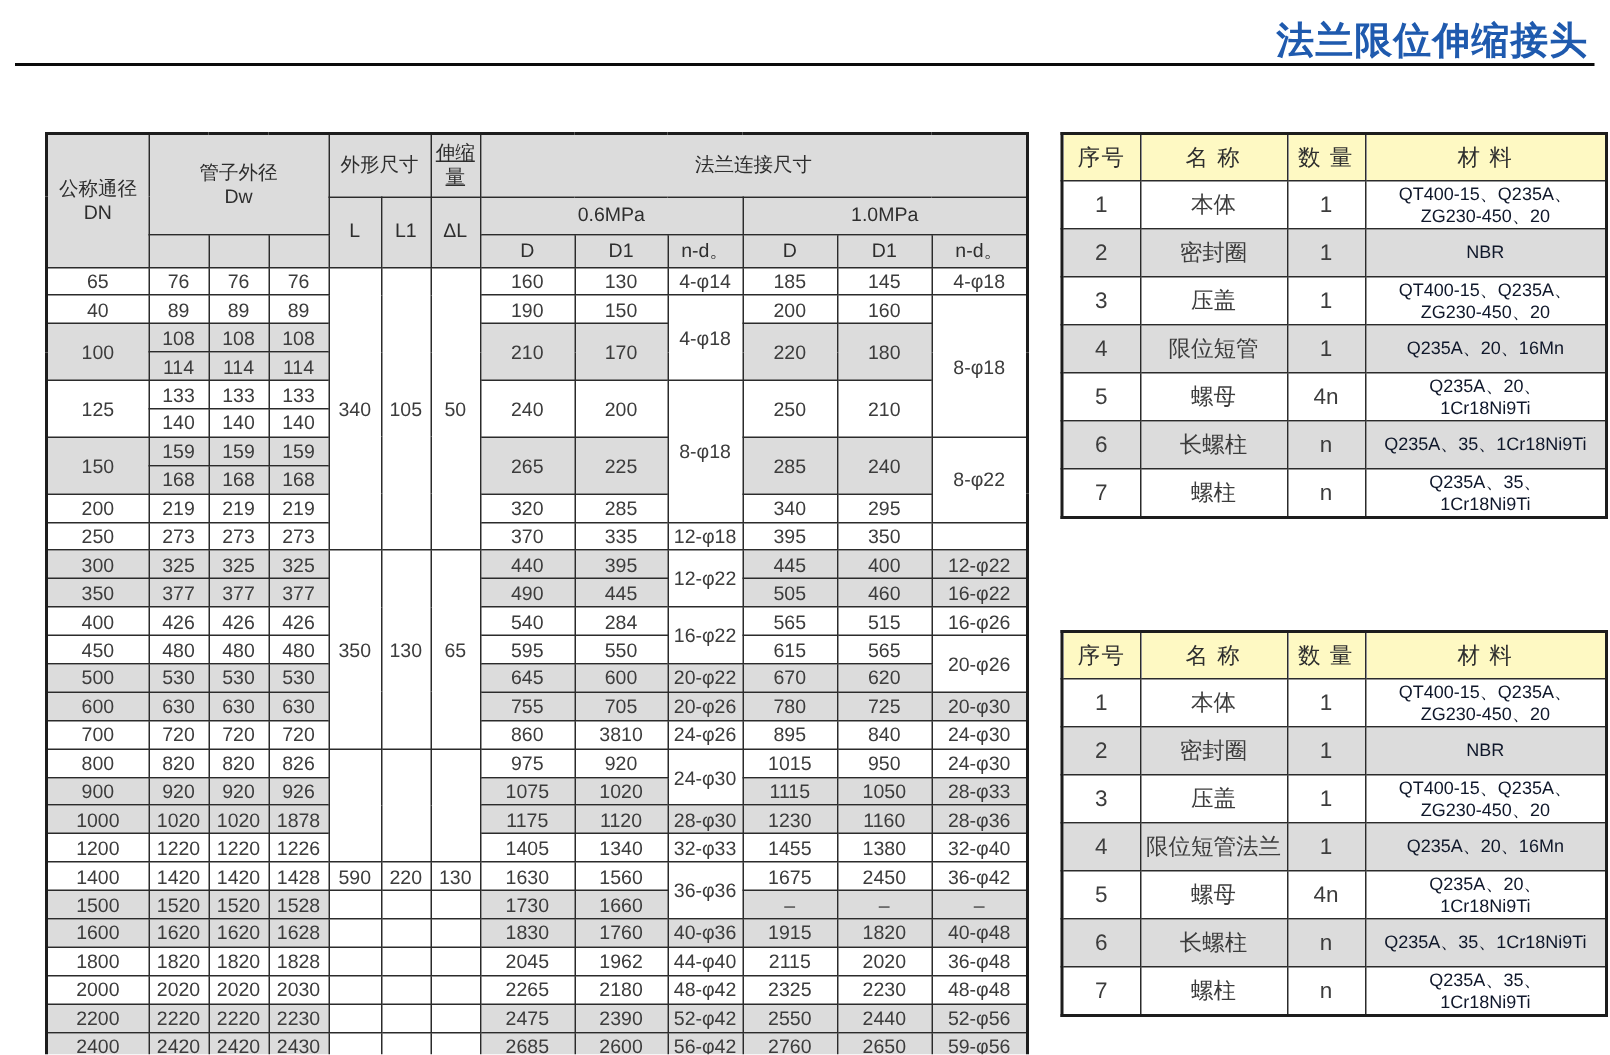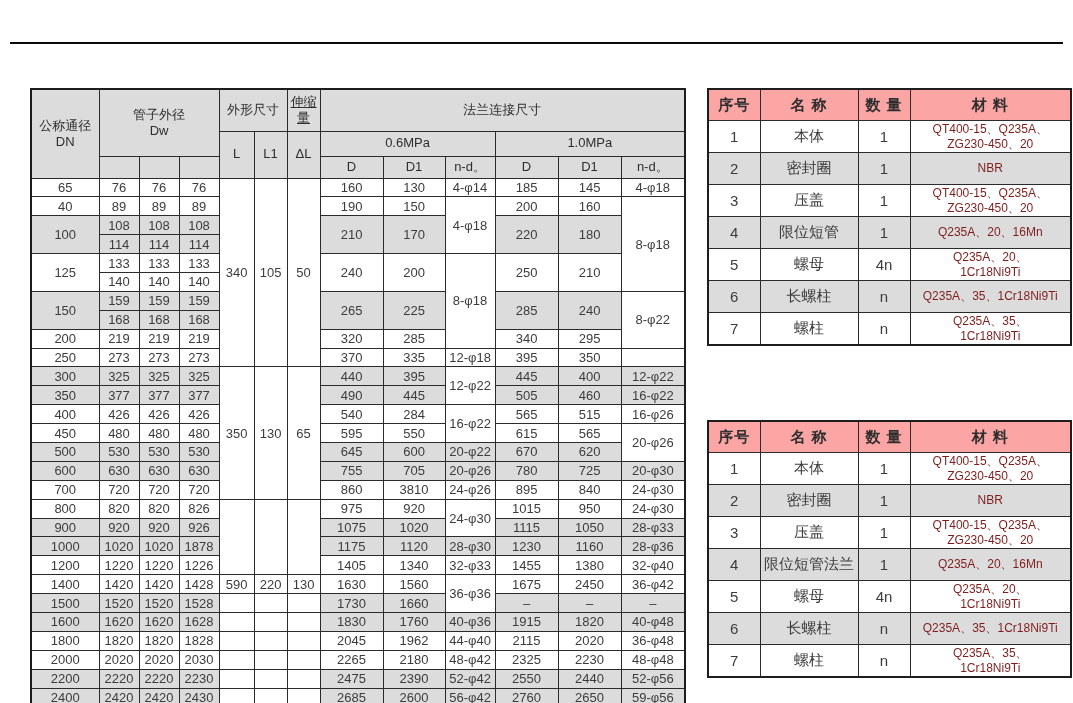--- a/index.html
+++ b/index.html
@@ -18,32 +18,33 @@
   .mt td{height:17.9px;font-size:13px;color:#3c3c3c;background:#fff;}
   .mt td.shade{background:#dcdcdc;}
   .mt .hA{height:42px;}
   .mt .hB{height:25px;}
   .mt .hC{height:22px;}
   .small{font-size:11px;text-decoration:underline;}
   .pre{white-space:pre-line;}
 
   
   .pt{position:absolute;left:707px;width:363px;border:2px solid #1d1d1d;}
-  .pt th{background:#fca5a5;font-weight:bold;font-size:15px;height:30px;letter-spacing:1px;}
+  .pt th{background:#fef9c3;font-weight:normal;font-size:15px;height:30px;letter-spacing:1px;}
   .pt td{height:31px;font-size:15px;color:#3c3c3c;background:#fff;}
   .pt td.shade{background:#dcdcdc;}
-  .pt td.mat{font-size:12px;line-height:1.2;white-space:pre-line;color:#7f1d1d;}
+  .pt td.mat{font-size:12px;line-height:1.2;white-space:pre-line;color:#0f172a;}
   #parts1{top:88px;}
   #parts2{top:420px;}
 </style>
 </head>
 <body>
 
 <div id="page">
 
+  <div class="title" style="color: rgb(31, 90, 174);">法兰限位伸缩接头</div>
   <div class="rule"></div>
 
   <table class="mt">
     <colgroup>
       <col style="width:68px">
         <col style="width:40px">
         <col style="width:40px">
         <col style="width:40px">
       <col style="width:35px">
         <col style="width:33px">

